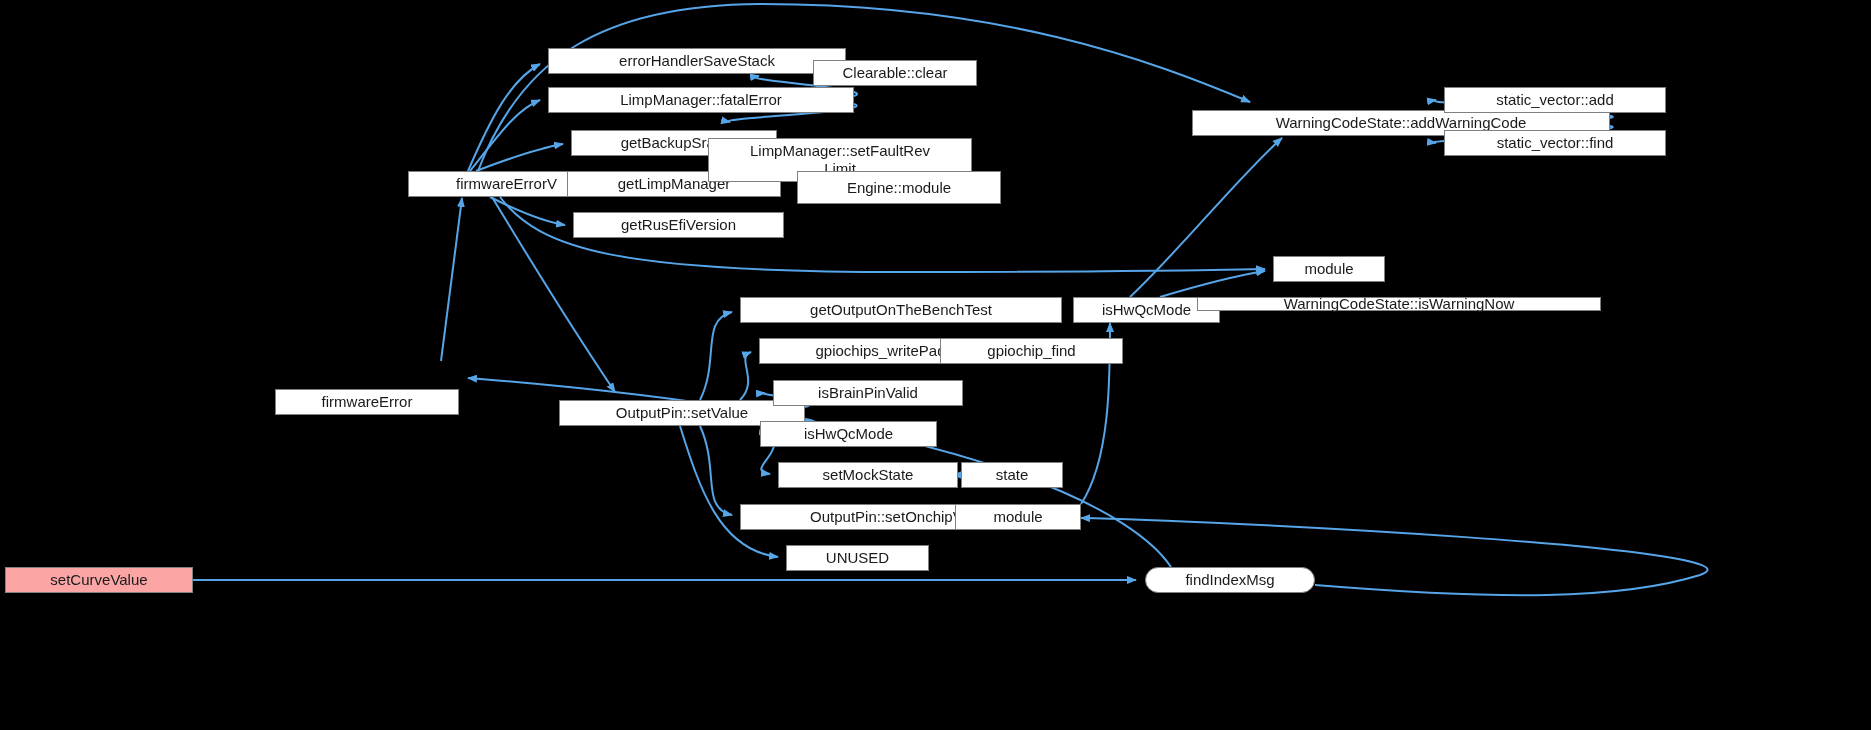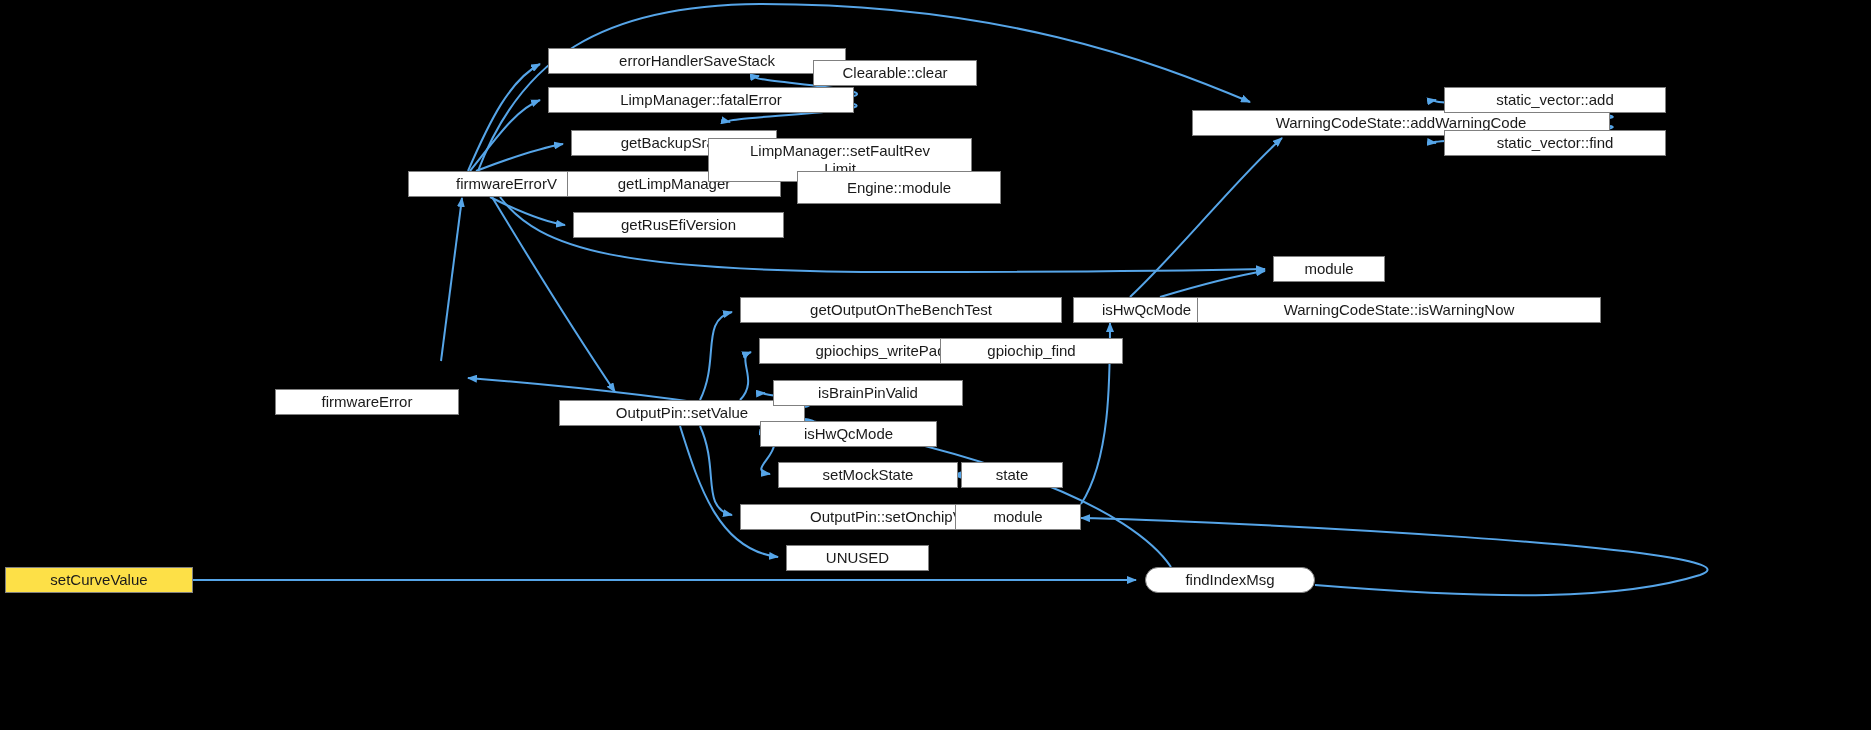--- a/index.html
+++ b/index.html
@@ -3,21 +3,21 @@
 <meta charset="utf-8">
 <style>
   html,body{margin:0;padding:0;background:#000;}
   #canvas{position:relative;width:1871px;height:730px;background:#000;overflow:hidden;
           font-family:"Liberation Sans","DejaVu Sans",sans-serif;}
   svg.edges{position:absolute;left:0;top:0;width:1871px;height:730px;pointer-events:none;}
   .node{position:absolute;box-sizing:border-box;border:1px solid #808080;
         background:#ffffff;color:#1a1a1a;font-size:15px;line-height:1.15;
         display:flex;align-items:center;justify-content:center;text-align:center;
         white-space:pre;padding:0 6px;}
-  .node.gray{background:#fde047;}
+  .node.gray{background:#fca5a5;}
   .node.two-line{white-space:pre-line;line-height:1.2;}
 </style>
 </head>
 <body>
 
 <div id="canvas">
   <svg class="edges" viewBox="0 0 1871 730">
     <defs>
       <marker id="arrow" markerWidth="10" markerHeight="8" refX="9" refY="4" orient="auto" markerUnits="userSpaceOnUse">
         <path d="M0,0 L10,4 L0,8 z" fill="#56a5e8"></path>
@@ -76,19 +76,19 @@
       <div class="node white" style="left: 759px; top: 338px; width: 243px; height: 26px;">gpiochips_writePad</div>
       <div class="node white" style="left: 940px; top: 338px; width: 183px; height: 26px;">gpiochip_find</div>
       <div class="node white" style="left: 773px; top: 380px; width: 190px; height: 26px;">isBrainPinValid</div>
       <div class="node white" style="left: 760px; top: 421px; width: 177px; height: 26px;">isHwQcMode</div>
       <div class="node white" style="left: 778px; top: 462px; width: 180px; height: 26px;">setMockState</div>
       <div class="node white" style="left: 961px; top: 462px; width: 102px; height: 26px;">state</div>
       <div class="node white" style="left: 740px; top: 504px; width: 320px; height: 26px;">OutputPin::setOnchipValue</div>
       <div class="node white" style="left: 786px; top: 545px; width: 143px; height: 26px;">UNUSED</div>
       <div class="node white" style="left: 955px; top: 504px; width: 126px; height: 26px;">module</div>
       <div class="node white" style="left: 1073px; top: 297px; width: 147px; height: 26px;">isHwQcMode</div>
-      <div class="node white" style="left: 1197px; top: 297px; width: 404px; height: 26px;">WarningCodeState::isWarningNow</div>
+      <div class="node white" style="left: 1197px; top: 297px; width: 404px; height: 14px;">WarningCodeState::isWarningNow</div>
       <div class="node white" style="left: 1273px; top: 256px; width: 112px; height: 26px;">module</div>
       <div class="node white" style="left: 1192px; top: 110px; width: 418px; height: 26px;">WarningCodeState::addWarningCode</div>
       <div class="node white" style="left: 1444px; top: 87px; width: 222px; height: 26px;">static_vector::add</div>
       <div class="node white" style="left: 1444px; top: 130px; width: 222px; height: 26px;">static_vector::find</div>
     </div>
 </div>
 
 </body></html>

